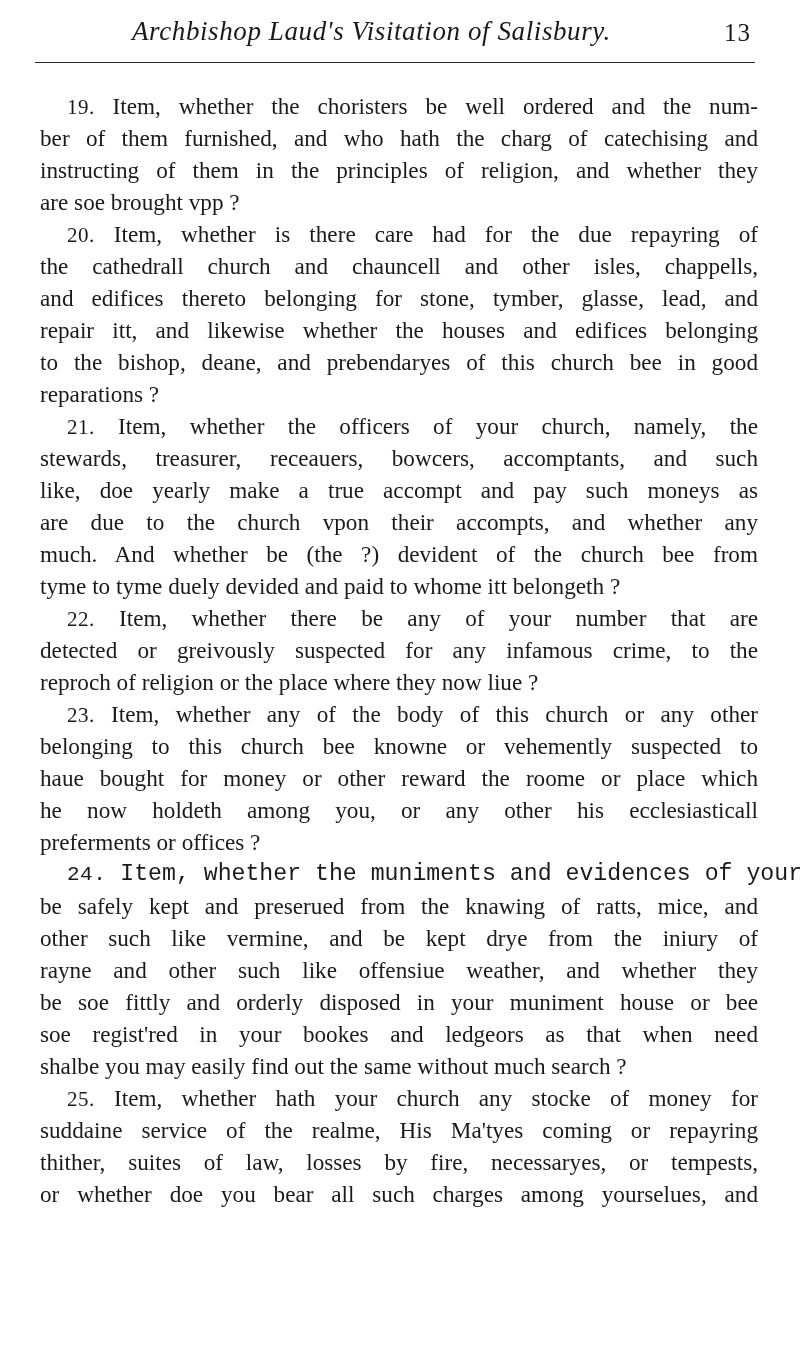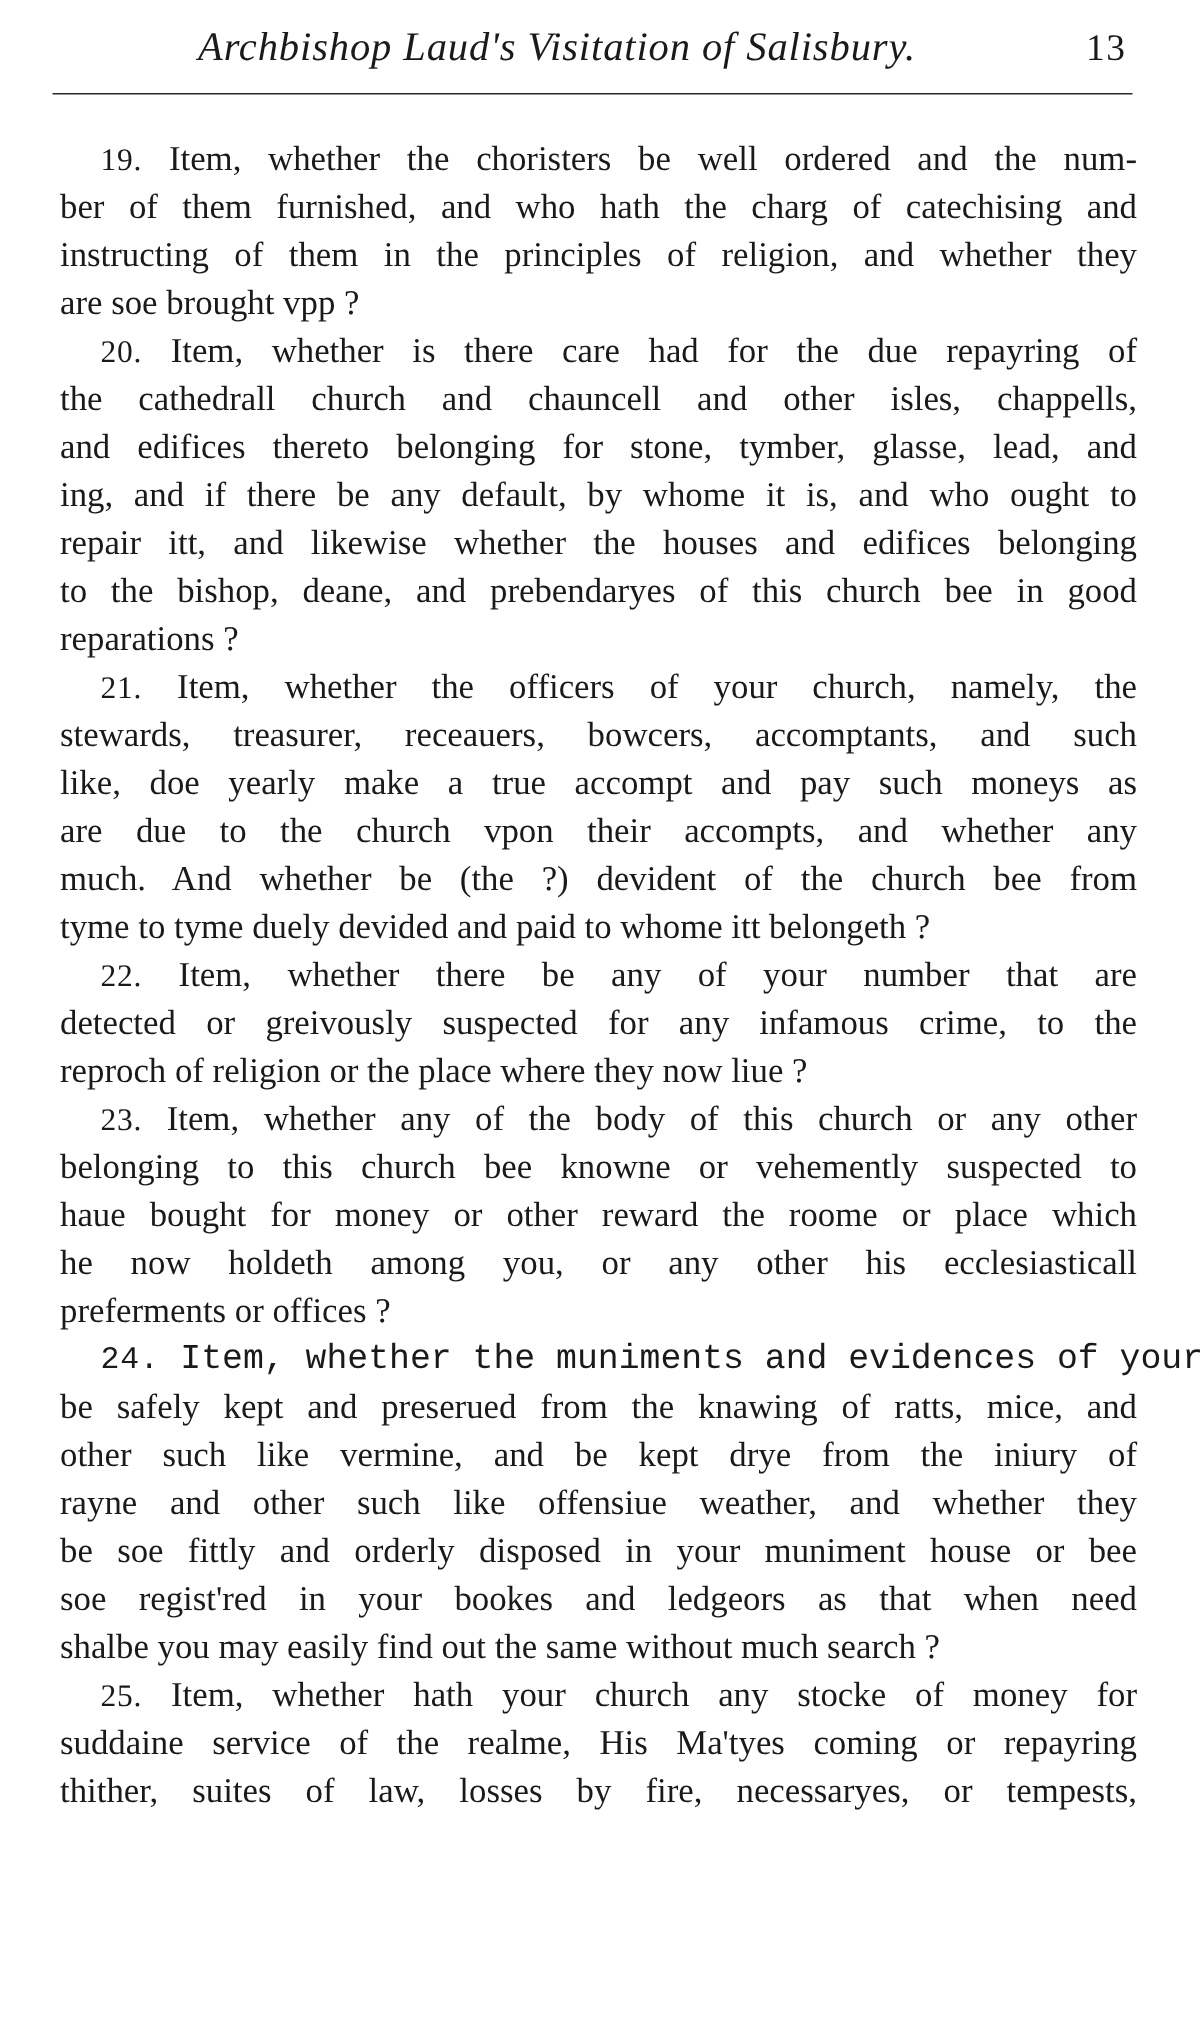--- a/index.html
+++ b/index.html
@@ -56,21 +56,20 @@
     <div class="line first" style="word-spacing: 0px;"><span class="num">19.</span><span> Item, whether the choristers be well ordered and the num-</span></div>
     <div class="line" style="word-spacing: 0px;">ber of them furnished, and who hath the charg of catechising and</div>
     <div class="line" style="word-spacing: 0px;">instructing of them in the principles of religion, and whether they</div>
     <div class="line last">are soe brought vpp ?</div>
   </div>
 
   <div>
     <div class="line first" style="word-spacing: 0px;"><span class="num">20.</span><span> Item, whether is there care had for the due repayring of</span></div>
     <div class="line" style="word-spacing: 0px;">the cathedrall church and chauncell and other isles, chappells,</div>
     <div class="line" style="word-spacing: 0px;">and edifices thereto belonging for stone, tymber, glasse, lead, and</div>
-    <div class="line" style="word-spacing: 0px;">ing, and if there be any default, by whome it is, and who ought to</div>
     <div class="line" style="word-spacing: 0px;">repair itt, and likewise whether the houses and edifices belonging</div>
     <div class="line" style="word-spacing: 0px;">to the bishop, deane, and prebendaryes of this church bee in good</div>
     <div class="line last">reparations ?</div>
   </div>
 
   <div>
     <div class="line first" style="word-spacing: 0px;"><span class="num">21.</span><span> Item, whether the officers of your church, namely, the</span></div>
     <div class="line" style="word-spacing: 0px;">stewards, treasurer, receauers, bowcers, accomptants, and such</div>
     <div class="line" style="word-spacing: 0px;">like, doe yearly make a true accompt and pay such moneys as</div>
     <div class="line" style="word-spacing: 0px;">are due to the church vpon their accompts, and whether any</div>
@@ -99,14 +98,15 @@
     <div class="line" style="word-spacing: 0px;">rayne and other such like offensiue weather, and whether they</div>
     <div class="line" style="word-spacing: 0px;">be soe fittly and orderly disposed in your muniment house or bee</div>
     <div class="line" style="word-spacing: 0px;">soe regist'red in your bookes and ledgeors as that when need</div>
     <div class="line last">shalbe you may easily find out the same without much search ?</div>
   </div>
 
   <div>
     <div class="line first" style="word-spacing: 0px;"><span class="num">25.</span><span> Item, whether hath your church any stocke of money for</span></div>
     <div class="line" style="word-spacing: 0px;">suddaine service of the realme, His Ma'tyes coming or repayring</div>
     <div class="line" style="word-spacing: 0px;">thither, suites of law, losses by fire, necessaryes, or tempests,</div>
+    <div class="line" style="word-spacing: 0px;">or whether doe you bear all such charges among yourselues, and</div>
   </div>
 </div>
 
 </body></html>

